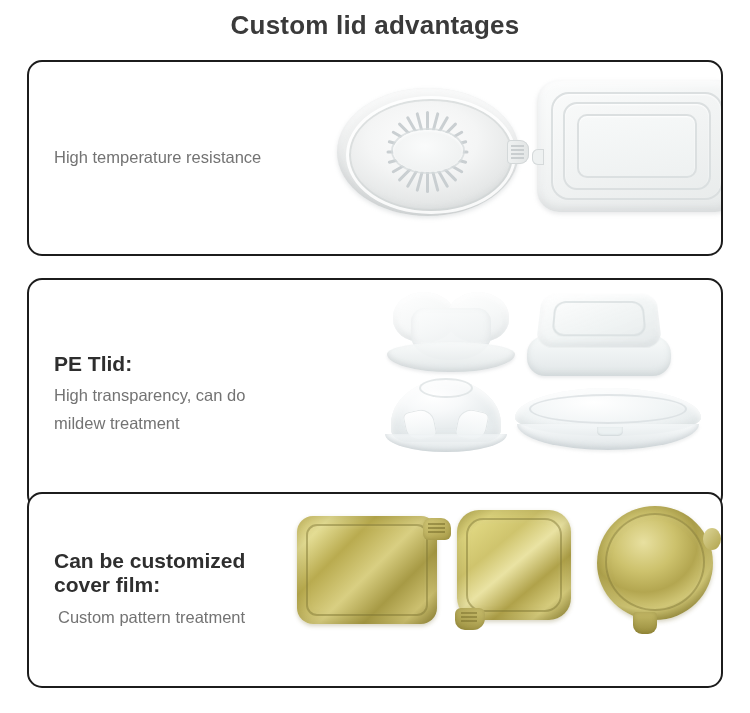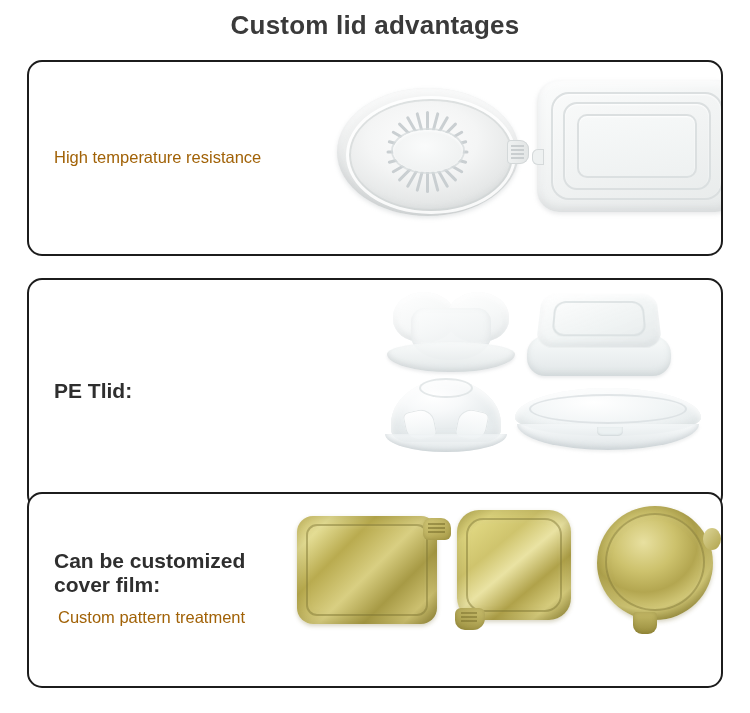--- a/index.html
+++ b/index.html
@@ -55,21 +55,21 @@
     font-size: 21px;
     font-weight: bold;
     color: #2e2e2e;
     line-height: 1.16;
     margin: 0 0 6px 0;
     white-space: pre-line;
   }
   .panel-sub {
     font-size: 16.5px;
     font-weight: normal;
-    color: #a16207;
+    color: #737373;
     line-height: 1.65;
     margin: 0;
     white-space: pre-line;
   }
   #panel-gold .panel-text { width: 300px; }
   #panel-gold .panel-heading { margin-bottom: 6px; }
   #panel-gold .panel-sub { padding-left: 4px; }
 
   .panel-figures {
     position: absolute;
@@ -524,20 +524,22 @@
       <div class="notch"></div>
     </div>
 
   </div>
 </section>
 
 <section class="panel" id="panel-pe">
 
   <div class="panel-text">
     <p class="panel-heading">PE Tlid:</p>
+    <p class="panel-sub">High transparency, can do
+mildew treatment</p>
   </div>
 
   <div class="panel-figures">
 
     <div class="fig pe-heart">
       <div class="dome">
         <div class="lobe lobe-l"></div>
         <div class="lobe lobe-r"></div>
         <div class="tip"></div>
       </div>

